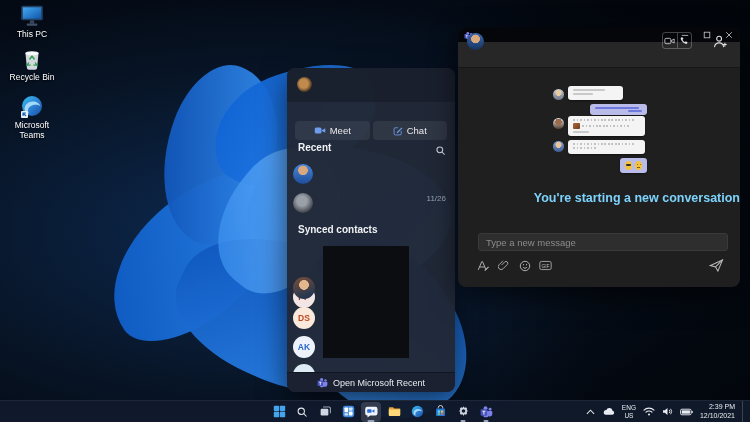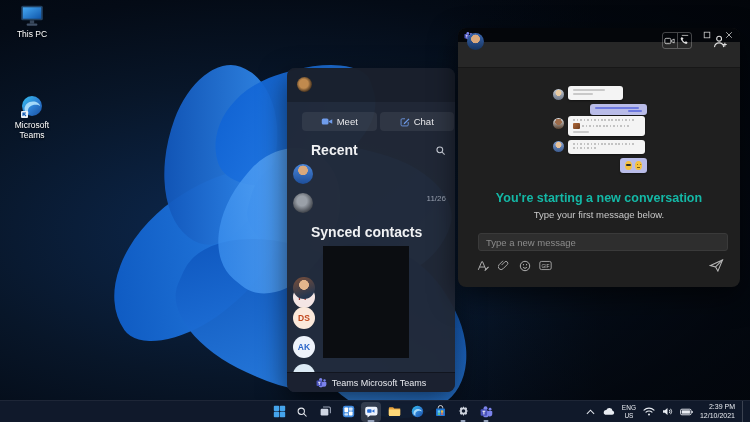--- a/index.html
+++ b/index.html
@@ -17,24 +17,24 @@
   .desk-icon .glyph{width:26px;height:24px;display:flex;align-items:center;justify-content:center;}
   .desk-icon .lbl{font-size:8.5px;color:#fff;text-align:center;line-height:1.15;text-shadow:0 1px 2px rgba(0,0,0,.9);}
   
   .window{position:absolute;border-radius:8px;box-shadow:0 10px 28px rgba(0,0,0,.6);}
   .dots{background-image:radial-gradient(rgba(255,255,255,.03) .5px,transparent .6px);background-size:3px 3px;}
   
   .win-mini{left:287px;top:68px;width:168px;height:324px;background:rgba(33,40,55,.97);overflow:hidden;}
   .win-mini .mini-head{position:absolute;left:0;top:0;width:100%;height:34px;background:rgba(20,25,36,.55);}
   .mini-avatar{position:absolute;left:10px;top:9px;width:15px;height:15px;border-radius:50%;
     background:radial-gradient(circle at 45% 45%, #c08a4e 0 38%, #241a12 80%);}
-  .mini-btn-row{position:absolute;left:8px;top:44px;width:152px;height:19px;display:flex;gap:3px;margin-left:7px;}
+  .mini-btn-row{position:absolute;left:8px;top:53px;width:152px;height:19px;display:flex;gap:3px;}
   .mini-btn{flex:1;display:flex;align-items:center;justify-content:center;gap:4px;background:rgba(255,255,255,.07);
     border:none;border-radius:4px;color:#e9e9ec;font-size:9.5px;cursor:pointer;}
-  .sec-label{position:absolute;left:24px;color:#f0f1f3;font-size:14px;font-weight:bold;}
+  .sec-label{position:absolute;left:11px;color:#f0f1f3;font-size:10px;font-weight:bold;}
   .mini-search{position:absolute;right:9px;top:74px;width:11px;height:11px;cursor:pointer;}
   .ravatar{position:absolute;left:6px;width:20px;height:20px;border-radius:50%;cursor:pointer;}
   .av-p1{background:radial-gradient(circle at 50% 32%, #d9a87c 0 27%, transparent 30%),linear-gradient(180deg,#4b86d8 0%,#1d4e9a 100%);}
   .av-p2{background:radial-gradient(circle at 45% 40%, #9aa0a8 0 30%, #3a3e45 75%);}
   .ts{position:absolute;right:9px;font-size:8px;color:#9aa2b1;margin-left:30px;}
   .cavatar{position:absolute;left:6px;width:22px;height:22px;border-radius:50%;display:flex;align-items:center;
     justify-content:center;font-size:8.5px;font-weight:bold;cursor:pointer;}
   .c-pp{background:#f3e5e4;color:#99342f;}
   .c-photo{background:radial-gradient(circle at 50% 36%, #e3b68c 0 26%, transparent 29%),linear-gradient(160deg,#7a4f3a 0%,#27374f 80%);}
   .c-ds{background:#fbe9db;color:#c2491f;}
@@ -69,21 +69,21 @@
   .ln{height:2px;border-radius:1px;background:#c9c9c9;}
   .ln-b{background:#6e7ae0;}
   .ln-dot{height:2px;background:repeating-linear-gradient(90deg,#c3c3c3 0 1.5px,transparent 1.5px 3.5px);}
   .imgrow{display:flex;gap:2px;align-items:center;}
   .imgchip{width:7px;height:6px;border-radius:1px;background:linear-gradient(135deg,#b06a3a,#6e3c1d);}
   .emoji{width:9px;height:9px;border-radius:50%;background:#f5c23e;position:relative;}
   .emoji.sun::after{content:"";position:absolute;left:1px;right:1px;top:2.5px;height:2.2px;background:#2e2e2e;border-radius:1px;}
   .emoji.neutral::before{content:"";position:absolute;left:2px;top:2.5px;width:1.4px;height:1.4px;background:#7a5b10;
     border-radius:50%;box-shadow:3.2px 0 0 #7a5b10;}
   .emoji.neutral::after{content:"";position:absolute;left:2.2px;right:2.2px;bottom:2px;height:1.1px;background:#7a5b10;}
-  .empty-title{position:absolute;left:0;top:163px;width:100%;text-align:center;color:#14b8a6;font-size:12.5px;font-weight:bold;}
+  .empty-title{position:absolute;left:0;top:163px;width:100%;text-align:right;color:#7dd3fc;font-size:12.5px;font-weight:bold;}
   .empty-sub{position:absolute;left:0;top:181px;width:100%;text-align:center;color:#c9c9c9;font-size:9.5px;}
   .composer{position:absolute;left:20px;top:205px;width:250px;height:18px;background:#2e2e2e;border:1px solid #3a3a3a;
     border-radius:3px;color:#e6e6e6;font-size:9.5px;padding:0 7px;outline:none;}
   .composer::placeholder{color:#8b8b8b;}
   .ctools{position:absolute;left:18px;top:231px;display:flex;gap:8px;align-items:center;}
   .ctool{width:13px;height:13px;display:flex;align-items:center;justify-content:center;cursor:pointer;}
   .send{position:absolute;right:16px;top:230px;width:15px;height:14px;cursor:pointer;}
   
   .taskbar{position:absolute;left:0;bottom:0;width:100%;height:22px;background:rgba(17,26,44,.96);
     border-top:1px solid rgba(255,255,255,.06);z-index:10;}
@@ -125,20 +125,30 @@
           </defs>
         <rect x="2" y="1.5" width="20" height="13.5" rx="1.5" fill="#22405f" stroke="#7c8violet" stroke-width="0"></rect>
         <rect x="3.5" y="3" width="17" height="10.5" fill="url(#pc1)"></rect>
         <rect x="10" y="15" width="4" height="3" fill="#37465a"></rect>
         <rect x="7" y="18" width="10" height="2" rx="1" fill="#3f4f65"></rect>
       </svg>
     </span>
     <span class="lbl">This PC</span>
   </div>
 
+  <div class="desk-icon" style="top:47px;">
+    <span class="glyph">
+      <svg width="22" height="24" viewBox="0 0 22 24">
+        <path d="M4.5 6.5h13l-1.4 14.5a2 2 0 0 1-2 1.8h-6.2a2 2 0 0 1-2-1.8z" fill="#e9eef3" opacity=".9"></path>
+        <ellipse cx="11" cy="6.3" rx="6.8" ry="2.1" fill="#f7fafc"></ellipse>
+        <path d="M8.5 12.5l2.5-3.4 2.5 3.4M7.8 15.5l-1.6 2.6h3.4M14.2 15.5l1.6 2.6h-3.4" stroke="#2f9e4e" fill="none" stroke-width="1.4"></path>
+      </svg>
+    </span>
+    <span class="lbl">Recycle Bin</span>
+  </div>
 
   <div class="desk-icon" style="top:95px;">
     <span class="glyph">
       <svg width="24" height="24" viewBox="0 0 24 24">
         <defs>
             <linearGradient id="eg1" x1="0" y1="0" x2="1" y2="1">
               <stop offset="0" stop-color="#35c1f1"></stop>
               <stop offset=".55" stop-color="#2d7dd2"></stop>
               <stop offset="1" stop-color="#174fa0"></stop>
             </linearGradient>
@@ -203,21 +213,21 @@
 
     <div class="mini-footer">
       <svg width="11" height="11" viewBox="0 0 20 20">
         <circle cx="15.5" cy="6.5" r="2.2" fill="#7b83eb"></circle>
         <path d="M12.5 9.2h5.4a1 1 0 0 1 1 1v3.3a4 4 0 0 1-4 4h-.4a5 5 0 0 1-2-.4z" fill="#7b83eb"></path>
         <circle cx="8.5" cy="5" r="3" fill="#7b83eb"></circle>
         <path d="M4.5 8.7h8a1 1 0 0 1 1 1v4.8a4.5 4.5 0 0 1-9 0z" fill="#7b83eb"></path>
         <rect x="1" y="6.5" width="10" height="10" rx="1.5" fill="#4b53bc"></rect>
         <path d="M3.8 9.6h4.4M6 9.6v5" stroke="#fff" stroke-width="1.4" fill="none"></path>
       </svg>
-      <span class="lbl">Teams Microsoft Teams</span>
+      <span class="lbl">Open Microsoft Recent</span>
     </div>
   </div>
 
   <div class="window win-chat dots">
     <div class="titlebar">
       <svg width="9" height="9" viewBox="0 0 20 20">
         <circle cx="15.5" cy="6.5" r="2.2" fill="#7b83eb"></circle>
         <path d="M12.5 9.2h5.4a1 1 0 0 1 1 1v3.3a4 4 0 0 1-4 4h-.4a5 5 0 0 1-2-.4z" fill="#7b83eb"></path>
         <circle cx="8.5" cy="5" r="3" fill="#7b83eb"></circle>
         <path d="M4.5 8.7h8a1 1 0 0 1 1 1v4.8a4.5 4.5 0 0 1-9 0z" fill="#7b83eb"></path>
@@ -288,21 +298,20 @@
     <div class="bub bub-w" style="left:110px;top:112px;width:77px;height:14px;">
       <div class="ln-dot" style="width:62px;"></div>
         <div class="ln-dot" style="width:24px;"></div>
     </div>
     <div class="bub bub-l" style="left:162px;top:130px;width:27px;height:15px;flex-direction:row;gap:3px;align-items:center;">
       <span class="emoji sun"></span>
       <span class="emoji neutral"></span>
     </div>
 
     <div class="empty-title">You're starting a new conversation</div>
-    <div class="empty-sub">Type your first message below.</div>
 
     <input class="composer" placeholder="Type a new message" style="">
 
     <div class="ctools">
       <span class="ctool">
         <svg width="12" height="12" viewBox="0 0 14 14" stroke="#b8b8b8" fill="none" stroke-width="1.1">
             <path d="M1.5 11.5L5.5 2h1l4 9.5M3.2 8.2h5.6"></path>
             <path d="M9 12.5l4.5-4.5" stroke-width="1.3"></path>
           </svg>
       </span>

